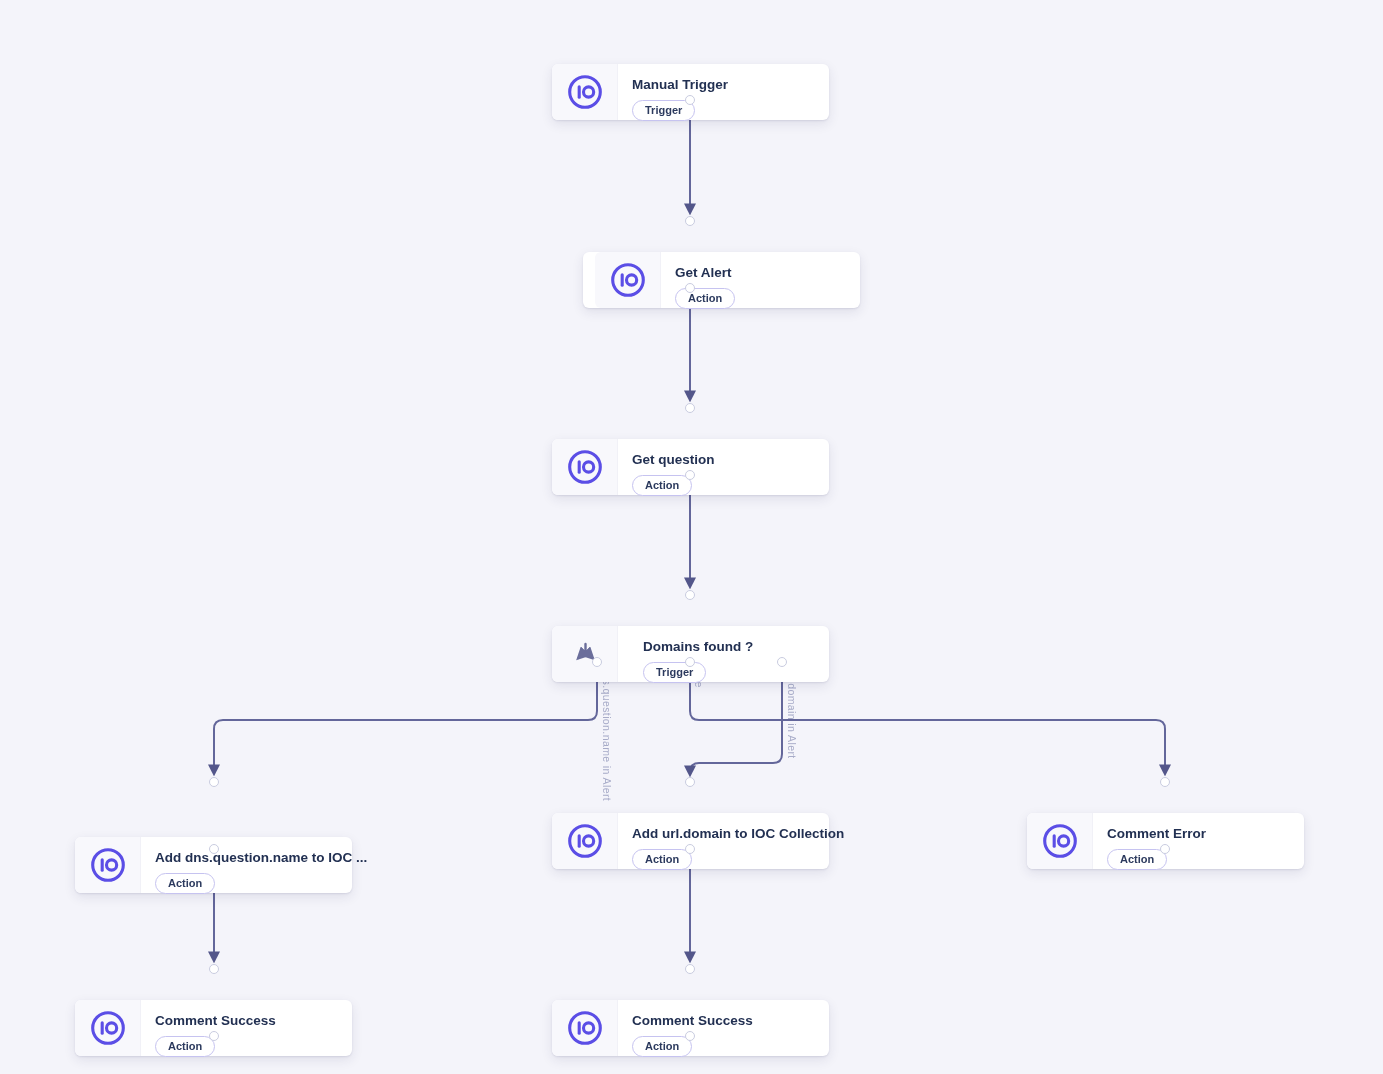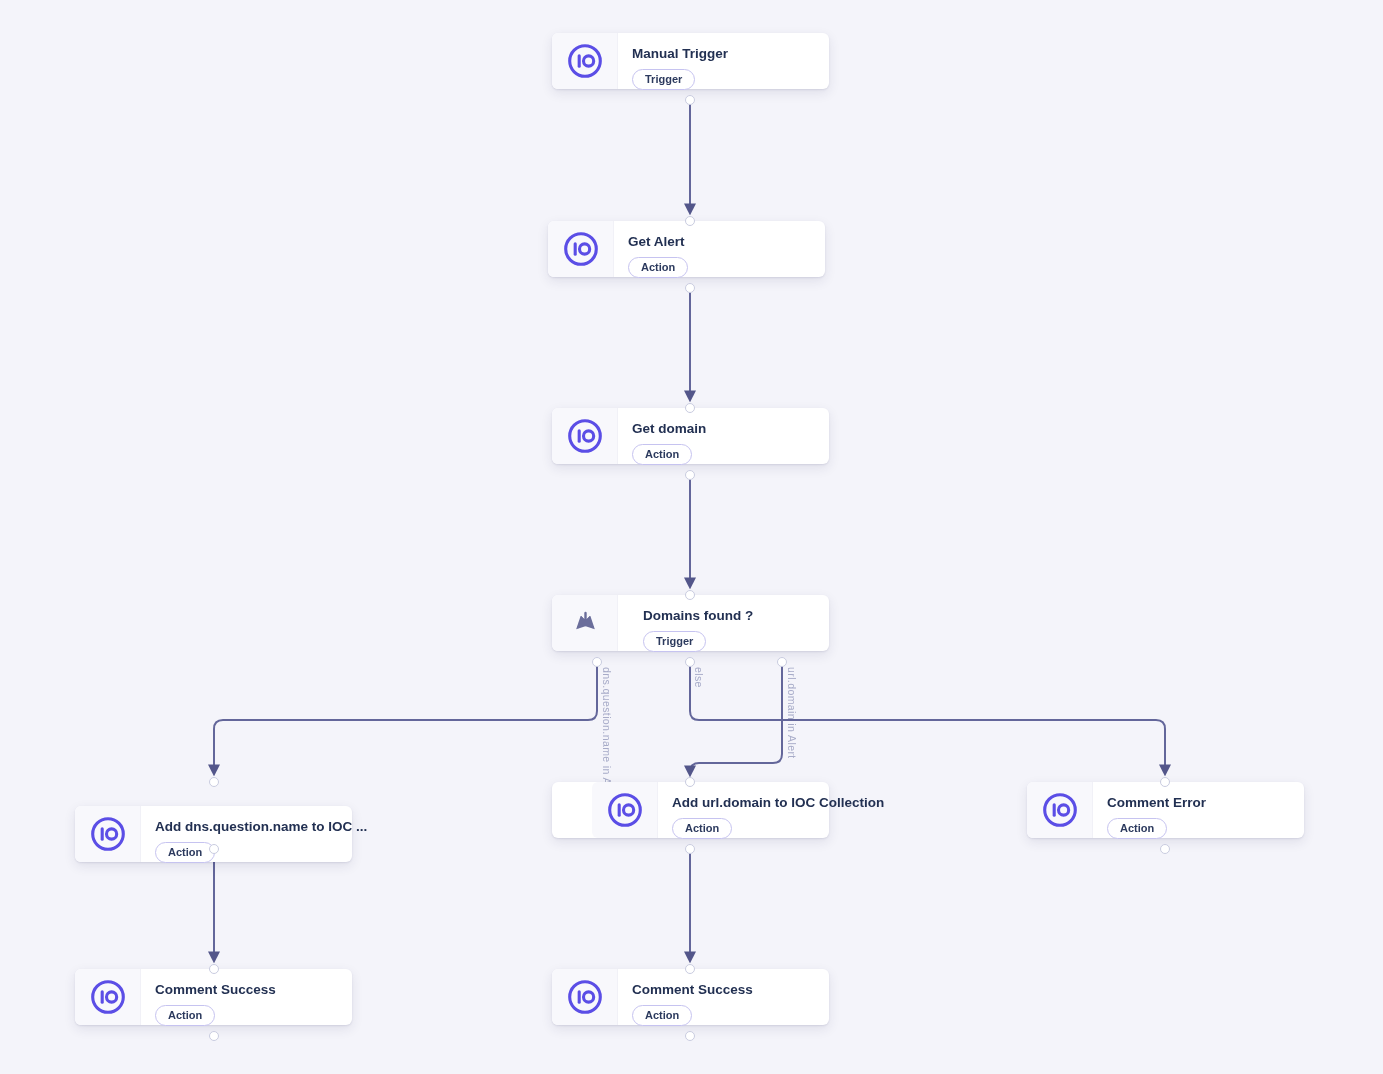--- a/index.html
+++ b/index.html
@@ -38,20 +38,21 @@
   .node {
     position: absolute;
     z-index: 2;
     width: 277px;
     height: 56px;
     background: #ffffff;
     border-radius: 6px;
     box-shadow: 0 1px 2px rgba(38, 44, 92, 0.10), 0 4px 12px rgba(38, 44, 92, 0.10);
     display: flex;
     align-items: stretch;
+    margin-top: 31px;
   }
   .node-iconbox {
     width: 66px;
     flex: 0 0 66px;
     background: #f8f8fc;
     border-radius: 6px 0 0 6px;
     border-right: 1px solid #f1f1f7;
     display: flex;
     align-items: center;
     justify-content: center;
@@ -74,25 +75,25 @@
     border: 1px solid #c6c3f0;
     border-radius: 12px;
     background: #ffffff;
     font-size: 11px;
     font-weight: 700;
     color: #2c3a5e;
     line-height: 1.1;
     text-align: center;
   }
   .n0 { left: 552px; top: 33px; }
-  .n1 { left: 548px; top: 221px; }
+  .n1 { left: 583px; top: 221px; padding-left: 12px; }
   .n2 { left: 552px; top: 408px; }
   .n3 { left: 552px; top: 595px; gap: 11px; }
   .n4 { left: 75px;  top: 806px; }
-  .n5 { left: 552px; top: 782px; padding-left: 40px; }
+  .n5 { left: 552px; top: 782px; }
   .n6 { left: 1027px;top: 782px; }
   .n7 { left: 75px;  top: 969px; }
   .n8 { left: 552px; top: 969px; }
 
   
   .port {
     position: absolute;
     z-index: 3;
     width: 10px;
     height: 10px;
@@ -157,21 +158,21 @@
 
   <div class="node n2">
     <div class="node-iconbox">
       <svg width="38" height="38" viewBox="0 0 38 38">
           <circle cx="19" cy="19" r="15.3" fill="none" stroke="#5b4ee6" stroke-width="3.1"></circle>
           <line x1="13.2" y1="13.8" x2="13.2" y2="24.2" stroke="#5b4ee6" stroke-width="3.1" stroke-linecap="round"></line>
           <circle cx="22.6" cy="19" r="5.1" fill="none" stroke="#5b4ee6" stroke-width="3.1"></circle>
         </svg>
     </div>
     <div class="node-body">
-      <div class="node-title">Get domain</div>
+      <div class="node-title">Get question</div>
       <span class="badge">Action</span>
     </div>
   </div>
 
   <div class="node n3">
     <div class="node-iconbox">
       <svg width="34" height="34" viewBox="0 0 34 34">
         <defs>
           <marker id="arrsm" viewBox="0 0 10 10" refX="7.5" refY="5" markerWidth="5.5" markerHeight="5.5" orient="auto-start-reverse">
             <path d="M0 0 L10 5 L0 10 Z" fill="#6b6e9b"></path>

